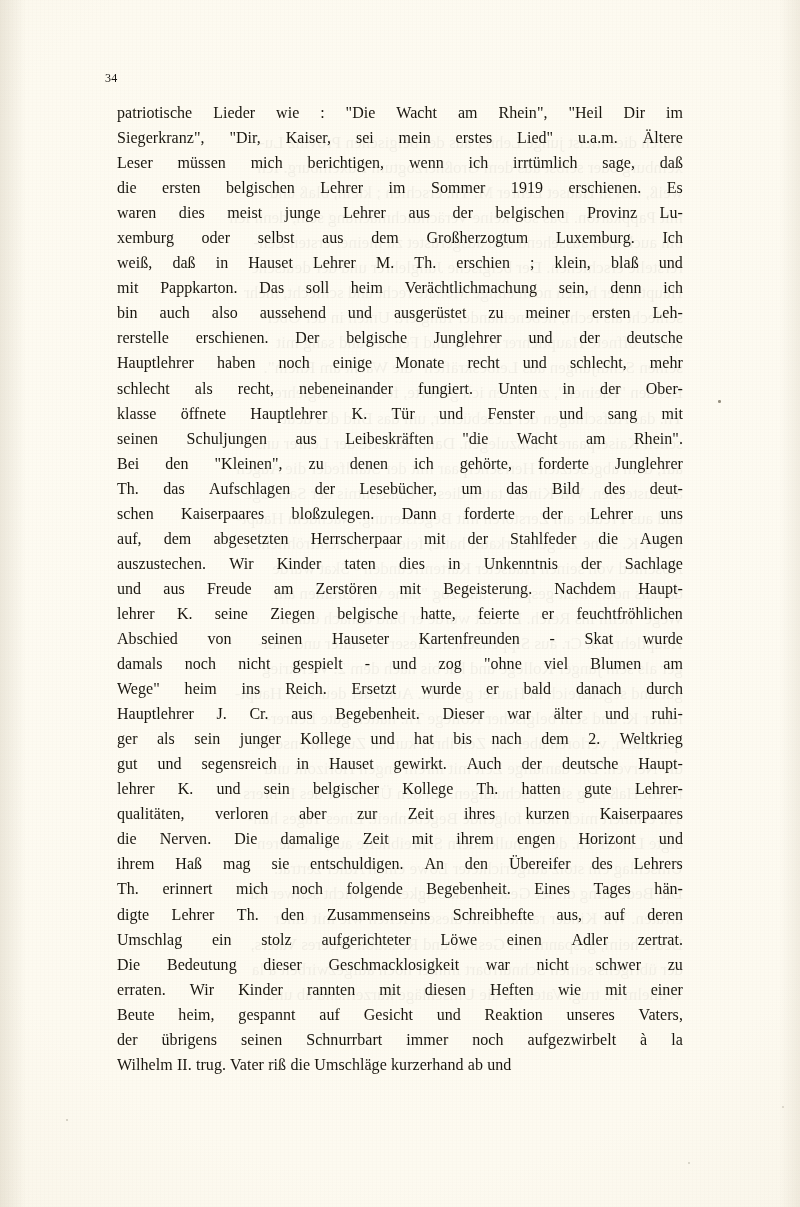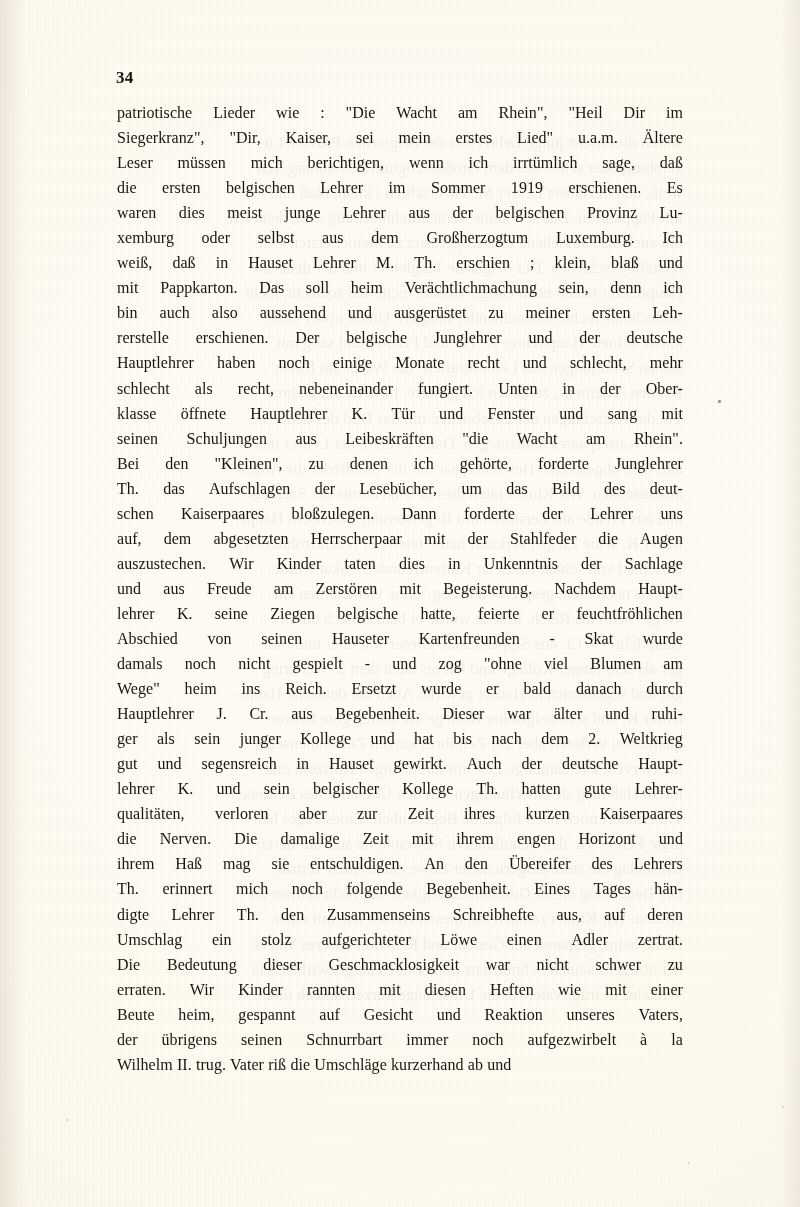--- a/index.html
+++ b/index.html
@@ -47,27 +47,26 @@
     transform: scaleX(-1);
     color: #3a342c;
     font-size: 17.1px;
     line-height: 25.05px;
     text-align: justify;
     filter: blur(.3px);
   }
 
   #page-number {
     position: absolute;
-    left: 116px;
+    left: 105px;
     top: 68px;
-    font-size: 17px;
+    font-size: 12px;
     line-height: 20px;
     color: #15130f;
     letter-spacing: .2px;
-    font-weight: bold;
   }
 
   #body-text {
     position: absolute;
     left: 117px;
     top: 100px;
     width: 566px;
     color: #19160f;
     font-size: 16px;
     line-height: 25.05px;

